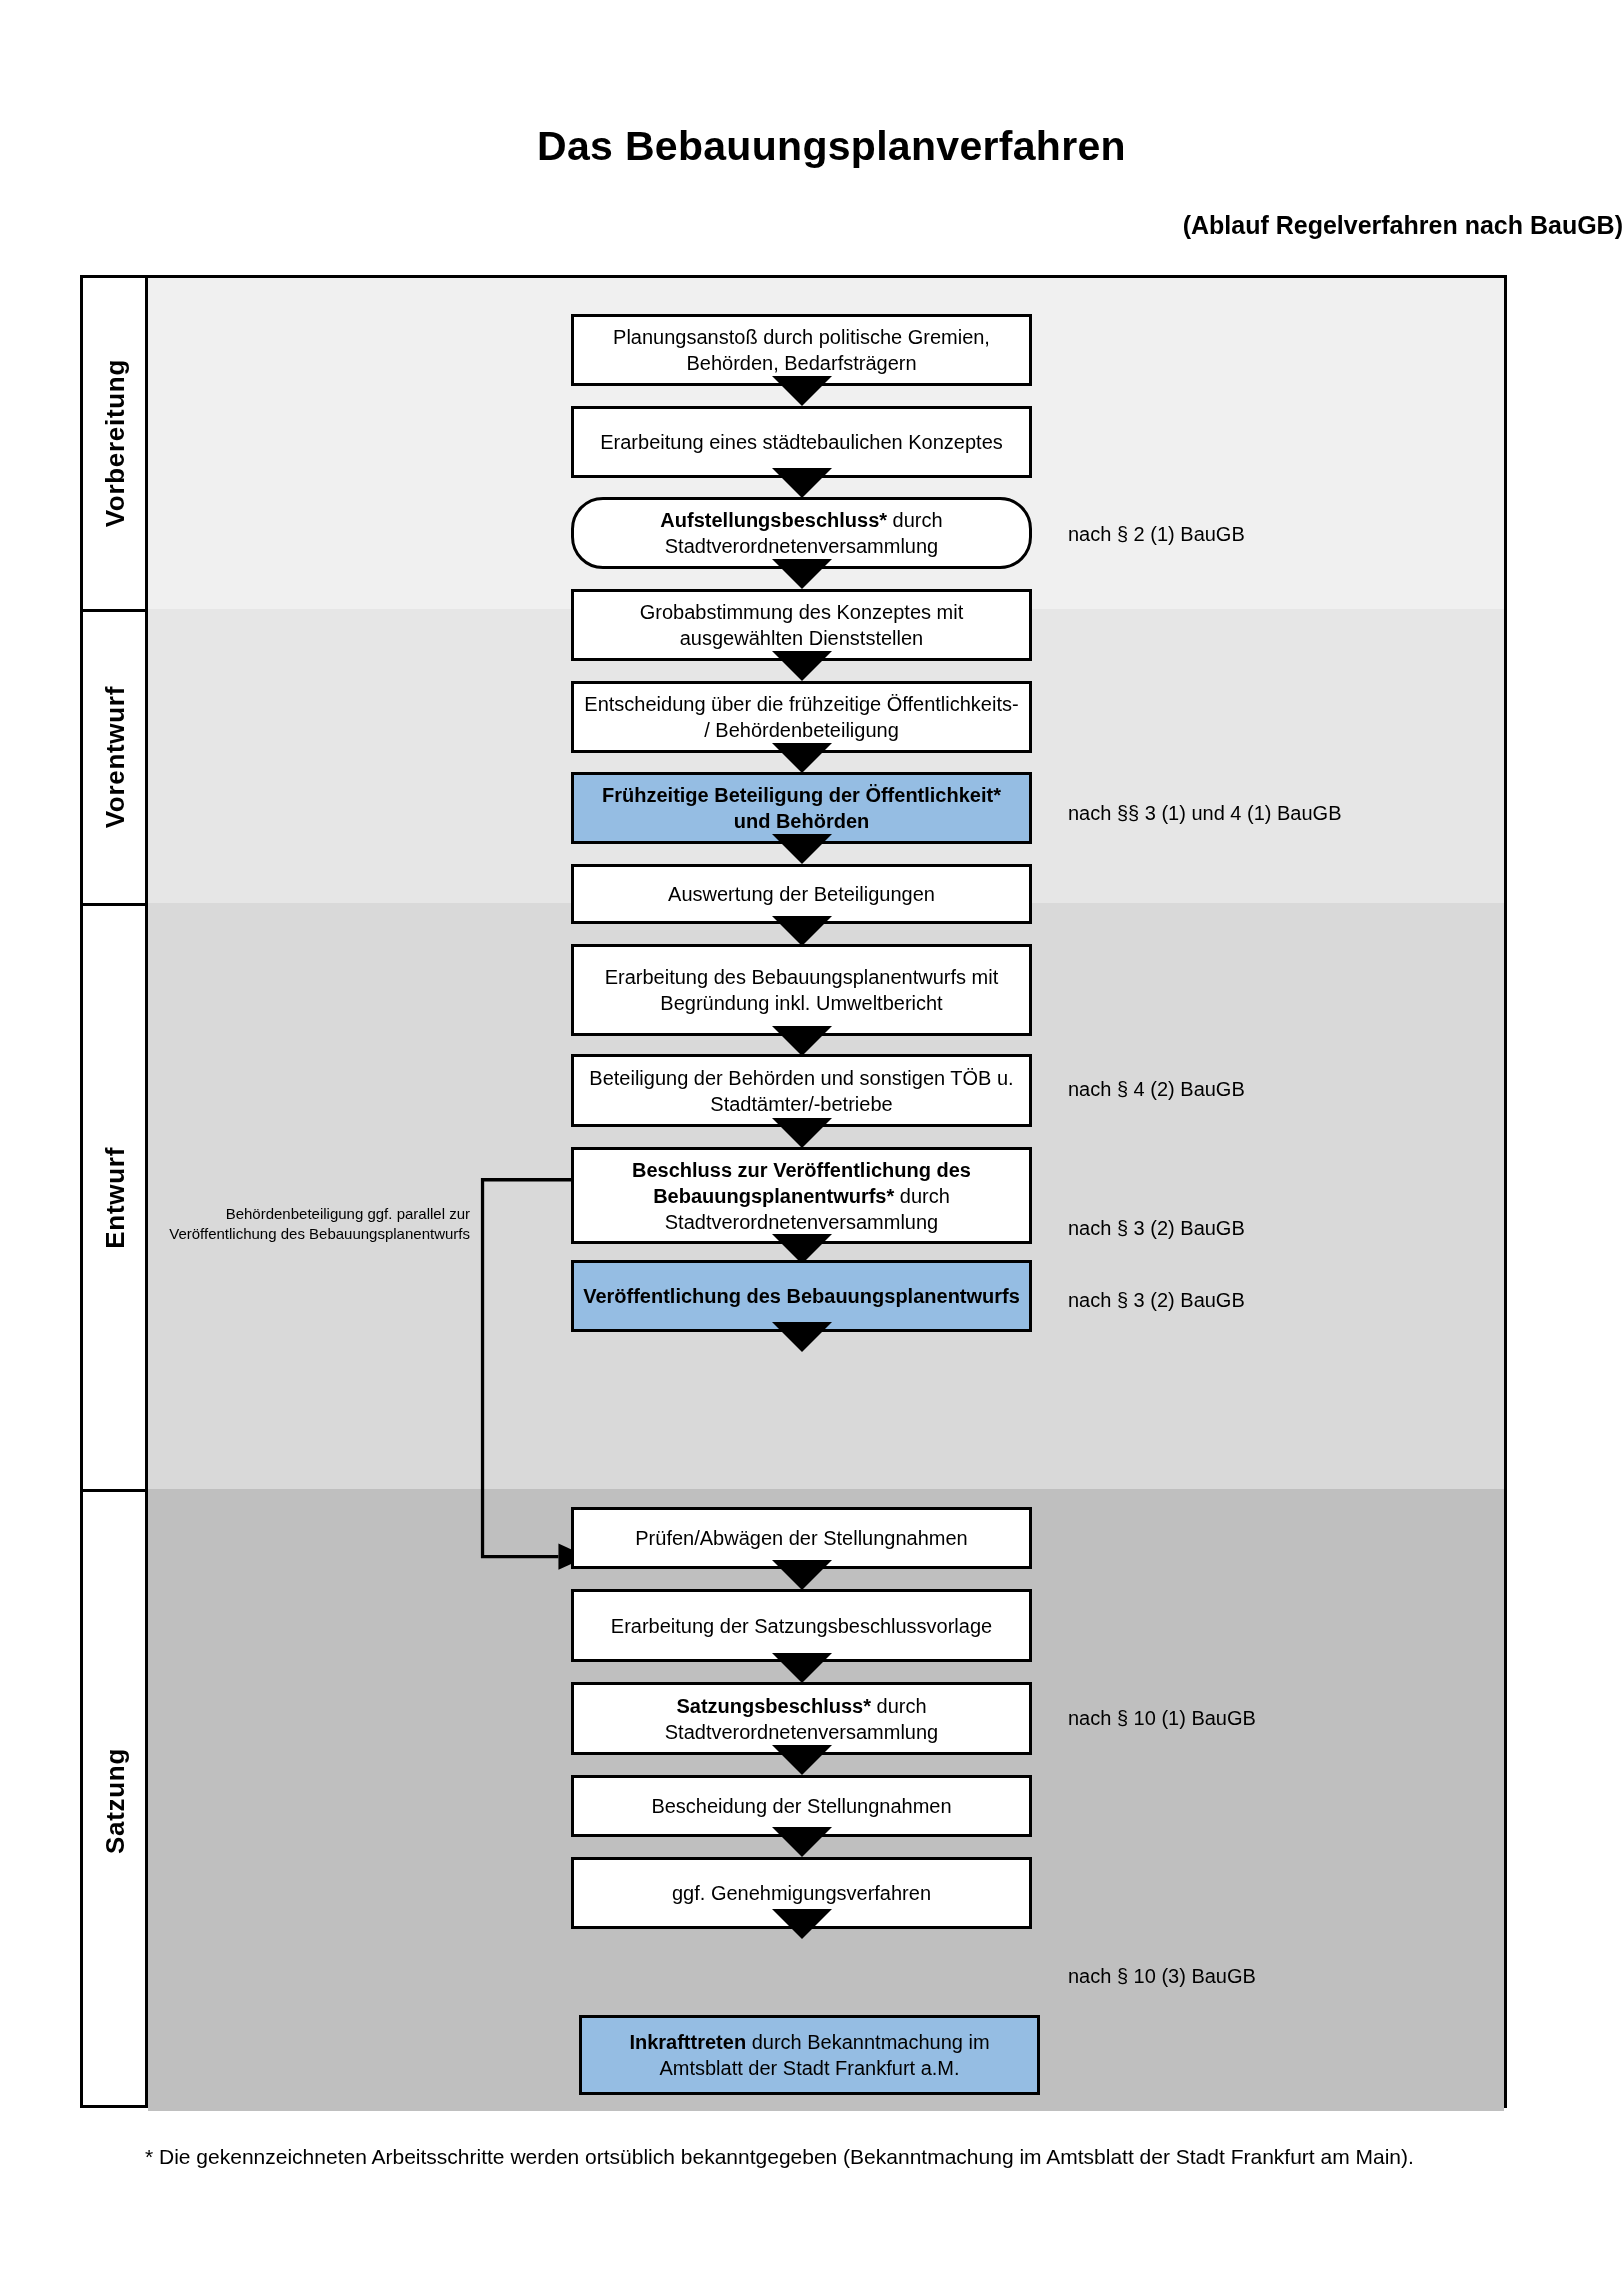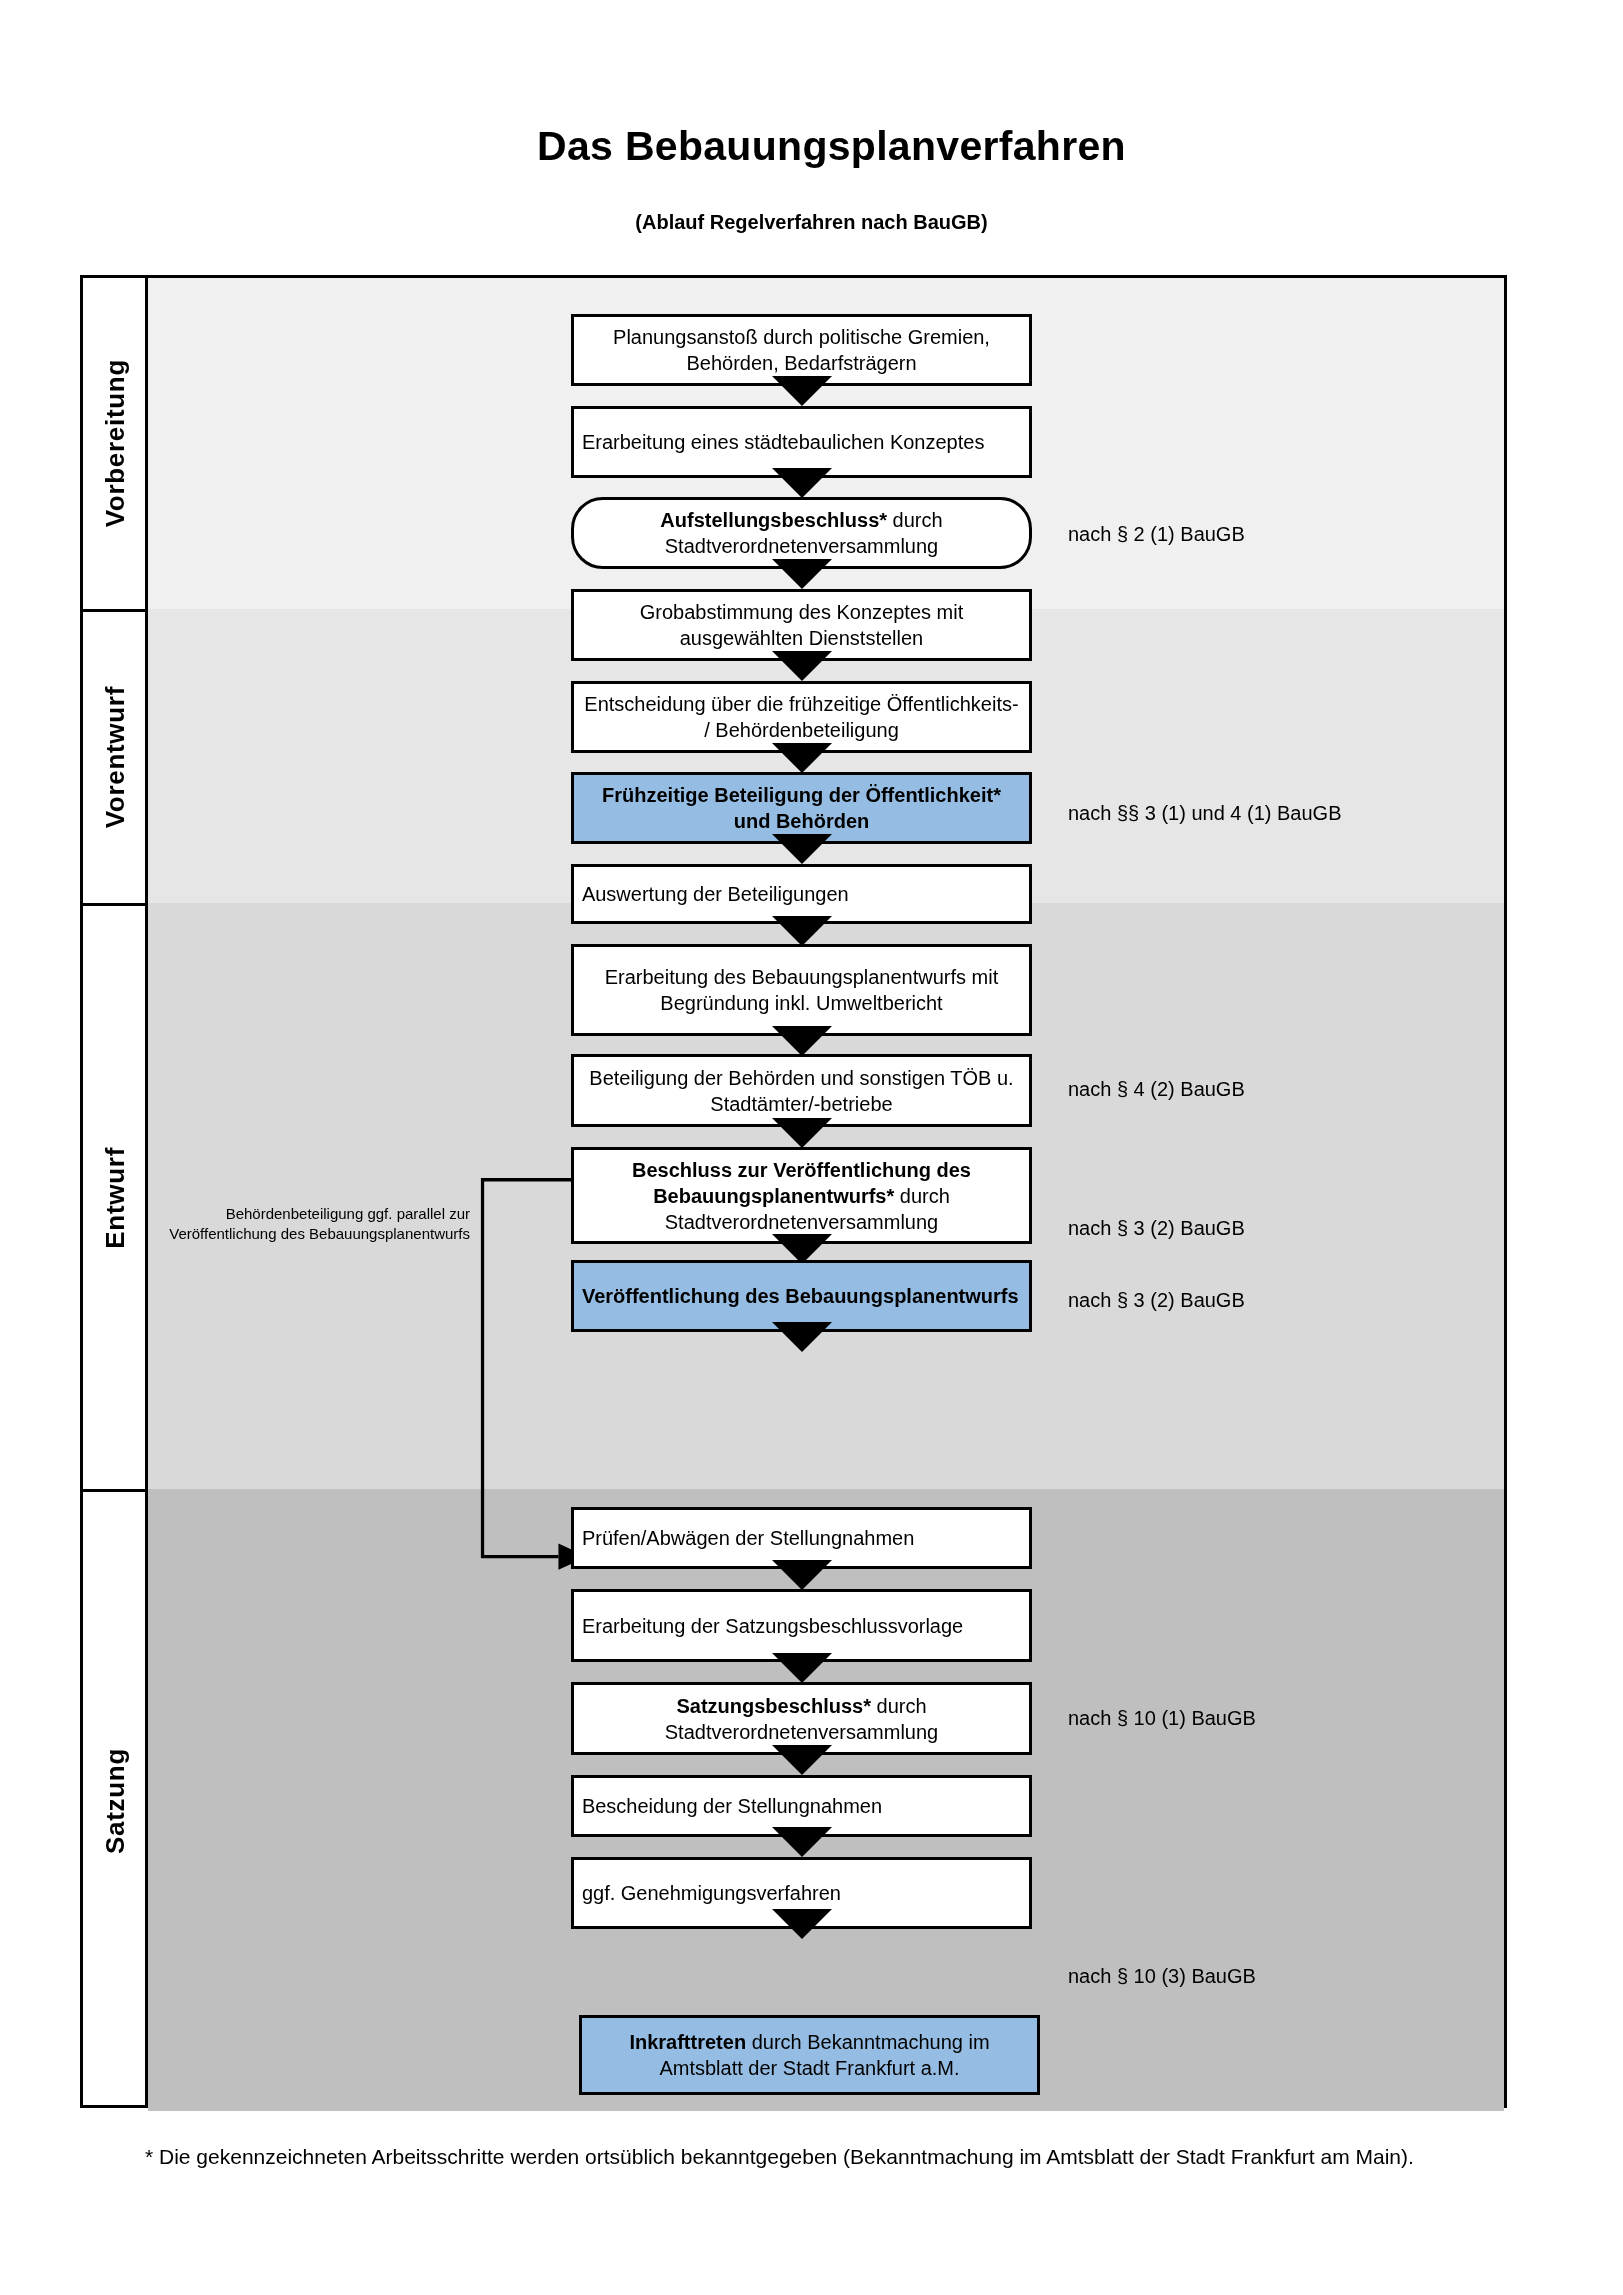--- a/index.html
+++ b/index.html
@@ -9,21 +9,21 @@
     color:#000; position:relative; overflow:hidden;
   }
 
   
   #title{
     position:absolute; left:0; top:123px; width:1623px;
     text-align:center; font-size:41px; font-weight:bold; letter-spacing:0.3px;margin-left:20px;
   }
   #subtitle{
     position:absolute; left:0; top:211px; width:1623px;
-    text-align:center; font-size:20px; font-weight:bold;
+    text-align:right; font-size:25px; font-weight:bold;
   }
 
   
   #frame{
     position:absolute; left:80px; top:275px;
     width:1427px; height:1833px;
     border:3.3px solid #000; box-sizing:border-box;
   }
 
   
@@ -45,21 +45,21 @@
   
   .band{ position:absolute; left:65px; right:0; }
 
   
   .pbox{
     position:absolute;
     width:461px;
     box-sizing:border-box;
     border:3.3px solid #000;
     background:#fff;
-    display:flex; align-items:center; justify-content:flex-start;
+    display:flex; align-items:center; justify-content:center;
     text-align:center;
     font-size:20px; line-height:1.30;
     padding:3.9px 7.9px;
   }
   .pbox.blue{ background:#95BDE3; }
   .pbox b{ font-weight:bold; }
 
   
   .arrow{
     position:absolute;

